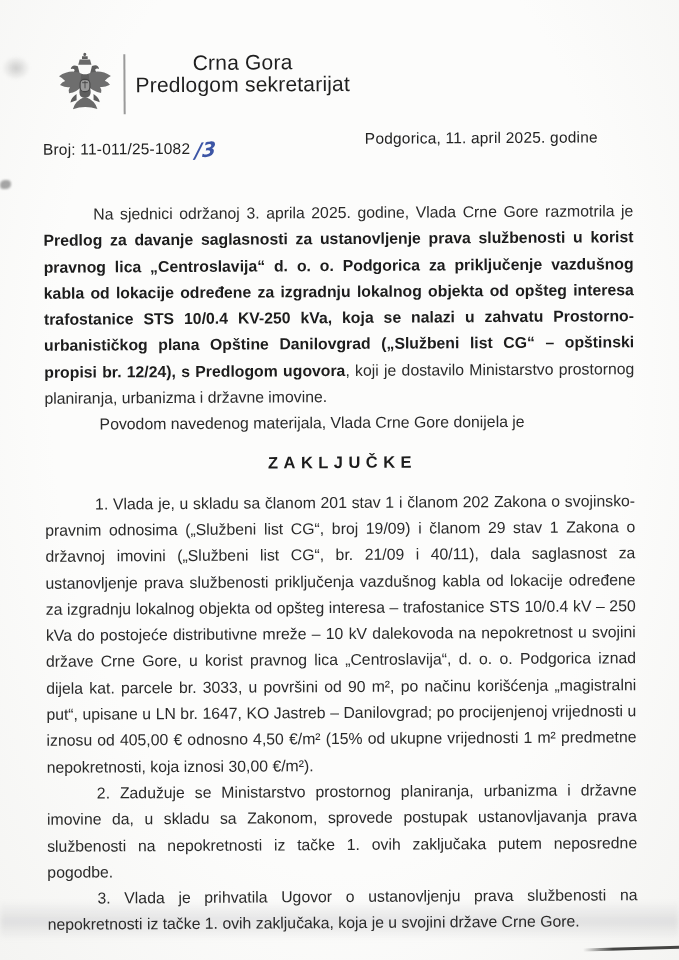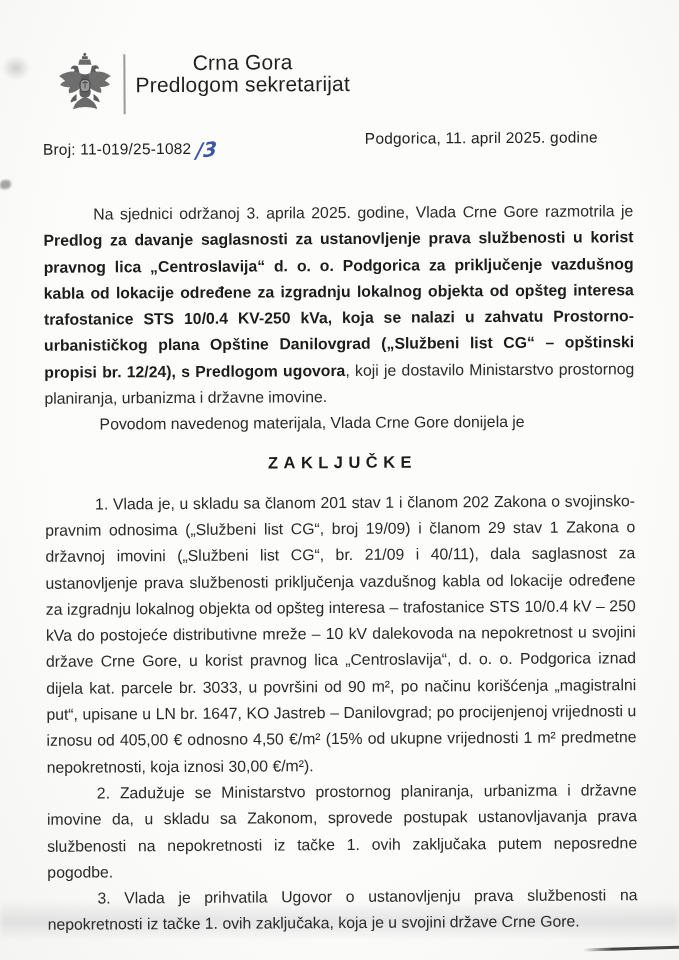--- a/index.html
+++ b/index.html
@@ -127,21 +127,21 @@
         </svg>
       </span>
       <span class="divider"></span>
       <span class="org-block">
         <div class="org-line">Crna Gora</div>
         <div class="org-line">Predlogom sekretarijat</div>
       </span>
     </div>
 
     <div class="number-row">
-      <span class="doc-number">Broj: 11-019/25-1082</span><span class="hand-number">/3</span>
+      <span class="doc-number">Broj: 11-011/25-1082</span><span class="hand-number">/3</span>
       <span class="place-date">Podgorica, 11. april 2025. godine</span>
     </div>
 
     <div class="body-text">
 
       <p class="para"><span>Na sjednici održanoj 3. aprila 2025. godine, Vlada Crne Gore razmotrila je </span><b>Predlog za davanje saglasnosti za ustanovljenje prava službenosti u korist pravnog lica „Centroslavija“ d. o. o. Podgorica za priključenje vazdušnog kabla od lokacije određene za izgradnju lokalnog objekta od opšteg interesa trafostanice STS 10/0.4 KV-250 kVa, koja se nalazi u zahvatu Prostorno-urbanističkog plana Opštine Danilovgrad („Službeni list CG“ – opštinski propisi br. 12/24), s Predlogom ugovora</b><span>, koji je dostavilo Ministarstvo prostornog planiranja, urbanizma i državne imovine.</span></p>
 
       <p class="note-line">Povodom navedenog materijala, Vlada Crne Gore donijela je</p>
 
       <div class="conclusions-heading">ZAKLJUČKE</div>

